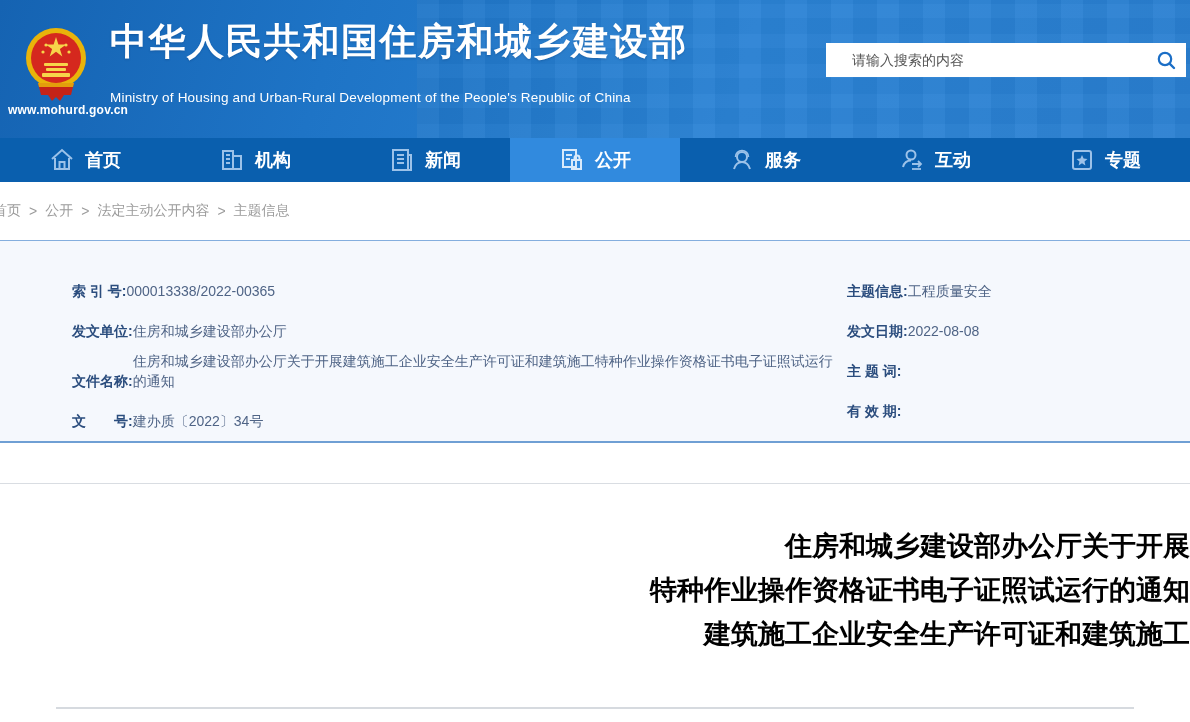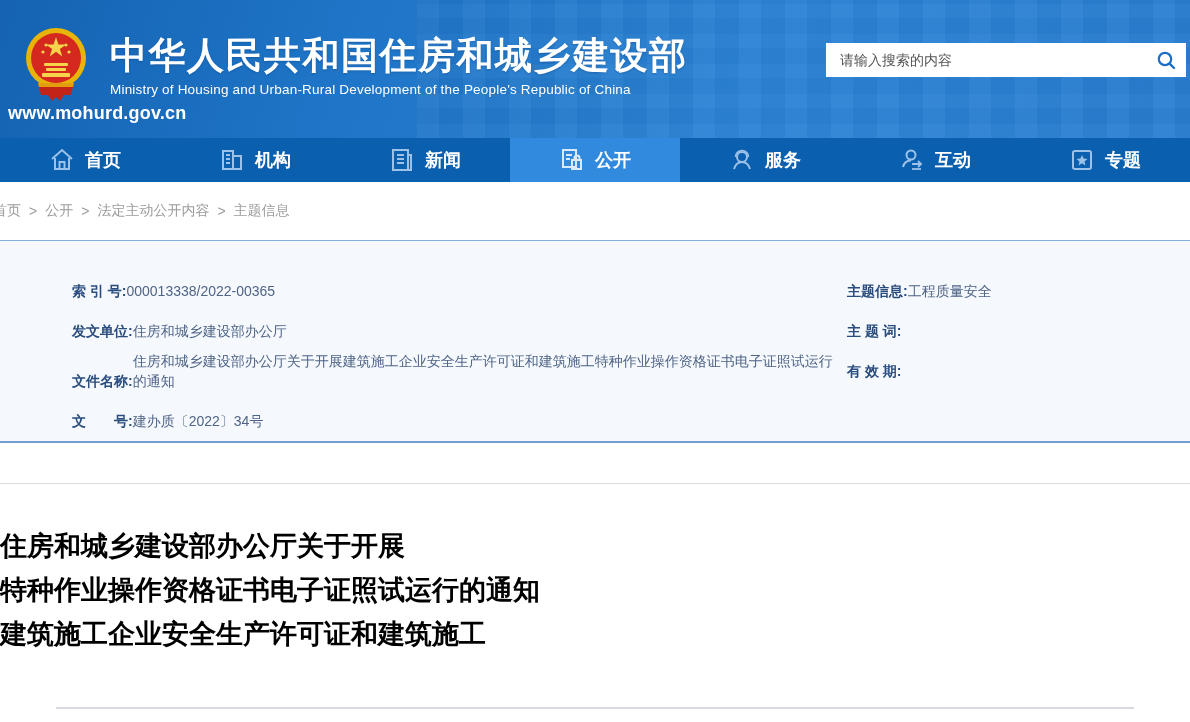--- a/index.html
+++ b/index.html
@@ -14,29 +14,29 @@
   }
   .header .building-texture {
     position:absolute; inset:0; left:35%;
     background:
       repeating-linear-gradient(90deg, rgba(255,255,255,0.06) 0 22px, rgba(0,0,0,0.04) 22px 46px),
       repeating-linear-gradient(0deg, rgba(255,255,255,0.04) 0 14px, rgba(0,0,0,0.03) 14px 30px);
     opacity:.5;
   }
   .emblem { position:absolute; left:24px; top:25px; width:64px; height:78px; }
   .site-url { position:absolute; left:8px; top:103px; color:#fff; font-weight:bold;
-              font-size:18px; letter-spacing:.2px; }
-  .title-block { position:absolute; left:110px; top:35px; color:#fff; }
+              font-size:12px; letter-spacing:.2px; }
+  .title-block { position:absolute; left:110px; top:21px; color:#fff; }
   .site-title { font-size:37px; font-weight:bold; letter-spacing:1.5px; line-height:42px;
                 text-shadow:0 1px 2px rgba(0,40,90,.25); }
-  .site-subtitle { font-size:13.5px; margin-top:5px; letter-spacing:.2px; }
+  .site-subtitle { font-size:13.5px; margin-top:27px; letter-spacing:.2px; }
   .search-box { position:absolute; right:4px; top:43px; width:360px; height:34px;
                 background:#fff; display:flex; align-items:center; }
   .search-input { flex:1; border:none; outline:none; font-size:14px; color:#0369a1;
-                  padding:0 10px 0 14px; background:transparent;
+                  padding:0 10px 0 26px; background:transparent;
                   font-family:"Liberation Sans","DejaVu Sans",sans-serif; }
   .search-input::placeholder { color:#555; opacity:1; }
   .search-btn { width:40px; height:34px; border:none; background:transparent; cursor:pointer;
                 display:flex; align-items:center; justify-content:center; }
 
   
   .nav { display:flex; height:44px; background:#0a5fae; }
   .nav-item { flex:1; display:flex; align-items:center; justify-content:center; gap:10px;
               color:#fff; font-size:18px; font-weight:bold; cursor:pointer; }
   .nav-item .nicon { color:#9cc2e9; display:flex; }
@@ -56,21 +56,21 @@
                   padding:30px 40px 0 72px; }
   .meta-grid { display:grid; grid-template-columns:775px 1fr; }
   .meta-row { display:flex; align-items:flex-end; min-height:30px; font-size:14px;
               line-height:20px; margin-bottom:10px; }
   .meta-label { font-weight:bold; color:#2b4d7e; white-space:pre; flex:0 0 auto; }
   .meta-value { color:#4f6486; max-width:700px; line-height:20px; }
 
   
   .spacer-white { height:40px; background:#fff; }
   .divider-full { border-top:1px solid #d9dde2; }
-  .article-title-wrap { padding-top:40px; text-align:left; }
+  .article-title-wrap { padding-top:40px; text-align:right; }
   .article-title-line { font-size:27px; font-weight:bold; color:#000; line-height:44px; }
   .divider-content { margin:51px 56px 0 56px; border-top:2px solid #d6dadf; }
 </style>
 </head>
 <body>
 
 <div class="header">
   <div class="building-texture"></div>
 
   <svg class="emblem" viewBox="0 0 64 78">
@@ -215,20 +215,24 @@
         <span class="meta-label">文　　号:</span>
         <span class="meta-value">建办质〔2022〕34号</span>
       </div>
     </div>
     <div>
       <div class="meta-row">
         <span class="meta-label">主题信息:</span>
         <span class="meta-value">工程质量安全</span>
       </div>
       <div class="meta-row">
+        <span class="meta-label">发文日期:</span>
+        <span class="meta-value">2022-08-08</span>
+      </div>
+      <div class="meta-row">
         <span class="meta-label">主 题 词:</span>
         <span class="meta-value"></span>
       </div>
       <div class="meta-row">
         <span class="meta-label">有 效 期:</span>
         <span class="meta-value"></span>
       </div>
     </div>
   </div>
 </div>

